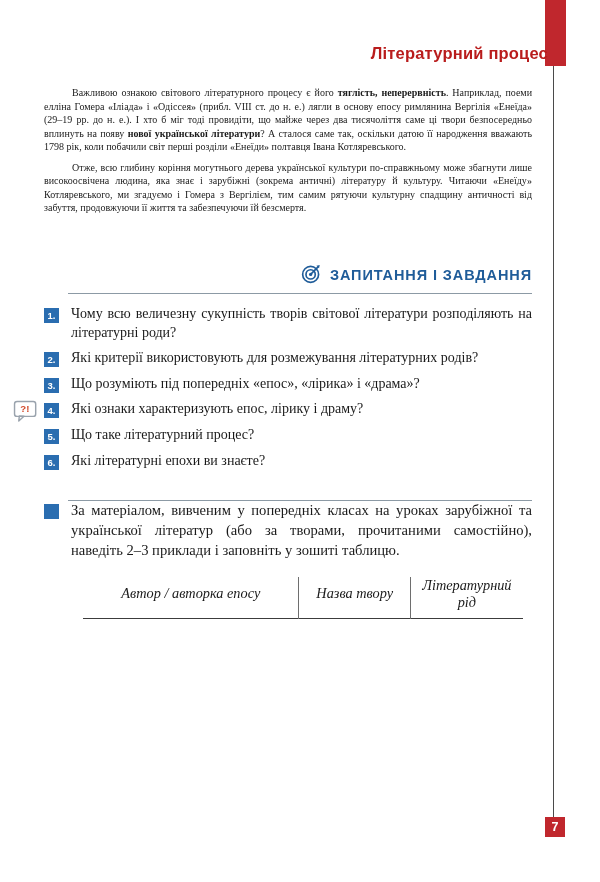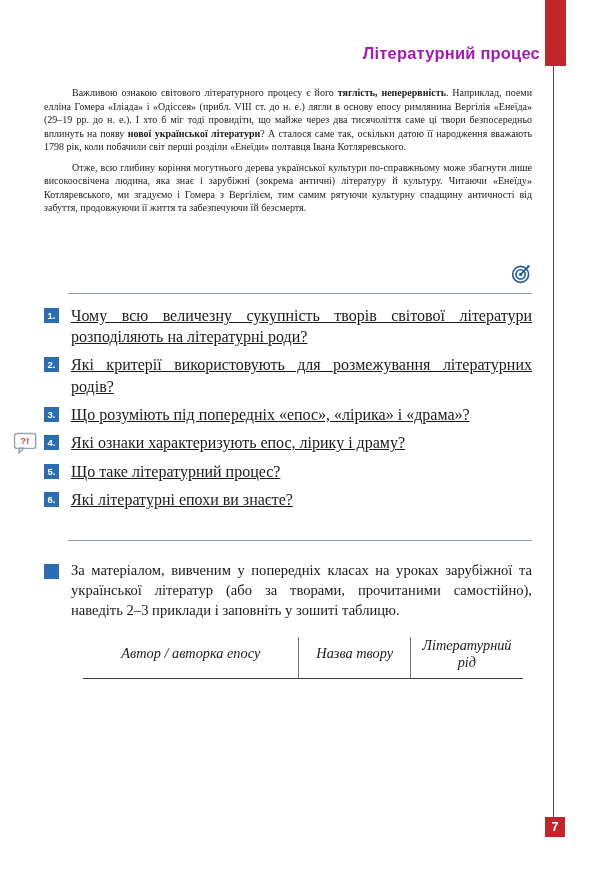--- a/index.html
+++ b/index.html
@@ -31,27 +31,27 @@
     left: 553px;
     width: 1px;
     height: 770px;
     background: #4a4a4a;
   }
 
   
   .running-head {
     position: absolute;
     top: 44px;
-    left: 8px;
+    left: 16px;
     width: 532px;
     text-align: right;
     font-family: "Liberation Sans", sans-serif;
     font-size: 16.5px;
     font-weight: 700;
-    color: #a21caf;
+    color: #b91c1c;
     letter-spacing: 0.2px;
   }
 
   
   .content {
     position: absolute;
     top: 86px;
     left: 44px;
     width: 488px;
   }
@@ -111,38 +111,37 @@
     font-family: "Liberation Sans", sans-serif;
     font-size: 9.5px;
     font-weight: 700;
     line-height: 15px;
     text-align: center;
     margin-top: 3px;
     margin-right: 12px;
   }
   .qtext {
     flex: 1 1 auto;
-    font-size: 16px;
+    font-size: 14px;
     line-height: 1.33;
     text-align: justify;
-    text-decoration: underline;
   }
   .side-ico {
     position: absolute;
     left: -31px;
     top: -1px;
     width: 25px;
     height: 24px;
   }
 
   
   .task-row {
     display: flex;
     align-items: flex-start;
-    margin-top: 20px;
+    margin-top: 0;
   }
   .task-badge {
     flex: 0 0 auto;
     width: 15px;
     height: 15px;
     background: #2a6db0;
     margin-top: 3px;
     margin-right: 12px;
   }
   .task-text {
@@ -217,20 +216,21 @@
     <div class="section-head">
       <span class="ico">
         <svg width="21" height="21" viewBox="0 0 24 24">
           <circle cx="11" cy="13" r="9.1" fill="none" stroke="#1f5c99" stroke-width="1.9"></circle>
           <circle cx="11" cy="13" r="5.3" fill="none" stroke="#1f5c99" stroke-width="1.9"></circle>
           <circle cx="11" cy="13" r="1.9" fill="#1f5c99"></circle>
           <path d="M11 13 L19.5 4.5" stroke="#1f5c99" stroke-width="1.9" stroke-linecap="round"></path>
           <path d="M17.6 3.1 L21.4 2.2 L20.6 6.0 Z" fill="#1f5c99"></path>
         </svg>
       </span>
+      <span class="label">ЗАПИТАННЯ І ЗАВДАННЯ</span>
     </div>
     <div class="section-rule" style="margin-left:24px;"></div>
 
     <div class="qlist" id="qlist">
         <div class="qrow">
           <div class="qnum">1.</div>
           <div class="qtext">Чому всю величезну сукупність творів світової літератури розподіляють на літературні роди?</div>
         </div>
         <div class="qrow">
           <div class="qnum">2.</div>

